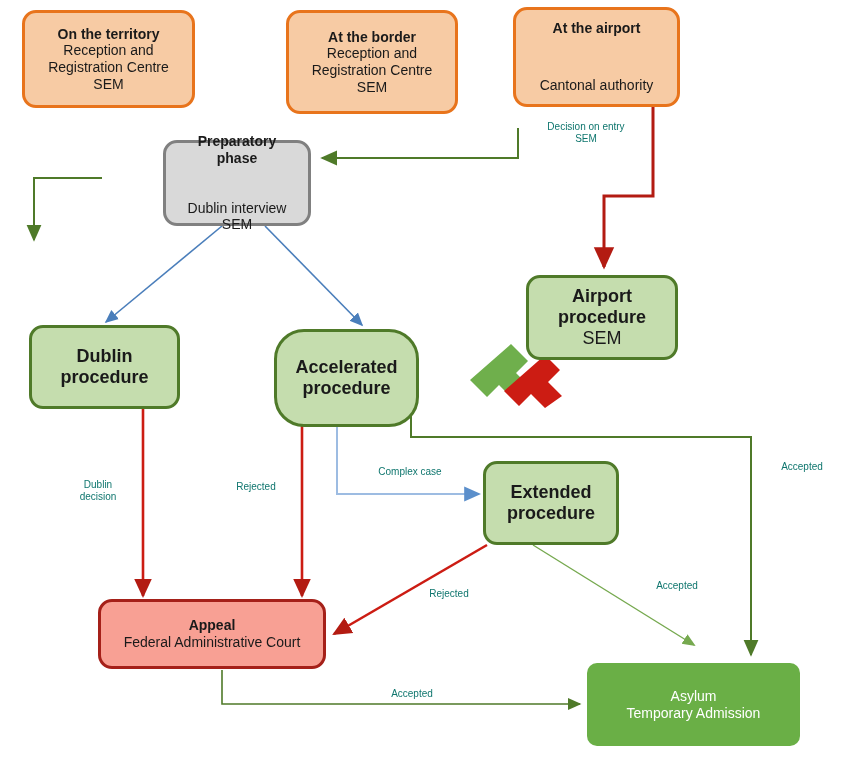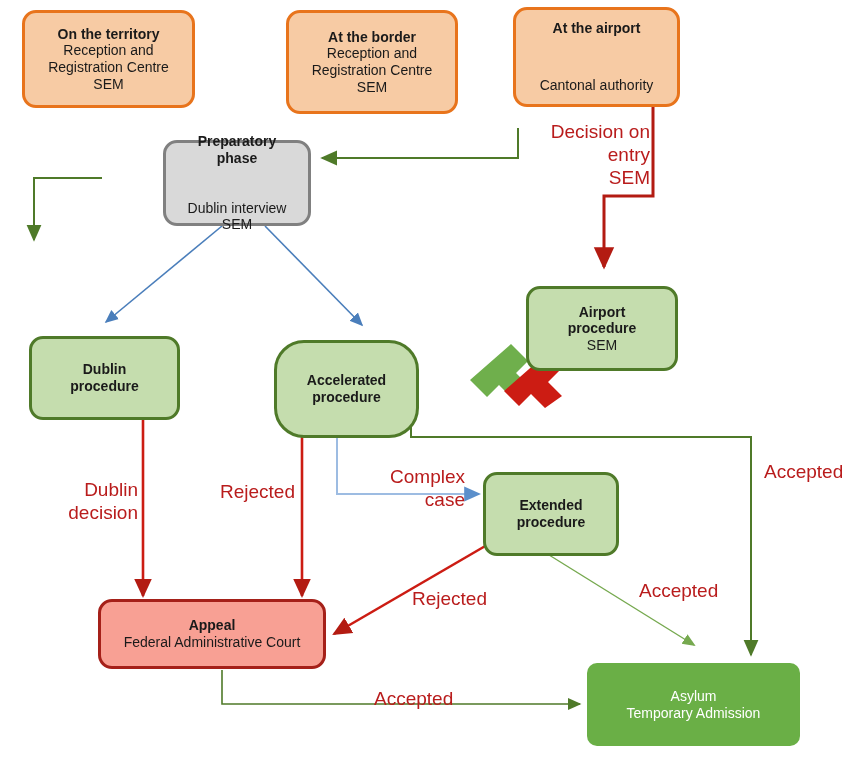--- a/index.html
+++ b/index.html
@@ -55,44 +55,43 @@
     border: 3px solid #808080;
     border-radius: 14px;
     color: #1a1a1a;
     font-size: 14px;
   }
   .n-proc {
     background: #C5DDAE;
     border: 3px solid #4F7A29;
     border-radius: 14px;
     color: #1a1a1a;
-    font-size: 14px;
-    margin-top: 11px;
+    font-size: 18px;
   }
   .n-appeal {
     background: #F8A094;
     border: 3px solid #A52019;
     border-radius: 14px;
     color: #1a1a1a;
     font-size: 14px;
   }
   .n-final {
     background: #6AAF46;
     border: none;
     border-radius: 10px;
     color: #ffffff;
     font-size: 14px;
   }
   
   .edge-label {
     position: absolute;
-    font-size: 19px;
-    color: #b91c1c;
+    font-size: 10px;
+    color: #0f766e;
     line-height: 1.2;
-    text-align: right;
+    text-align: center;
     white-space: pre-line;
     pointer-events: none;
   }
 </style>
 </head>
 <body>
 
 <div id="canvas">
 
   <svg id="edges" viewBox="0 0 842 761" width="842" height="761" xmlns="http://www.w3.org/2000/svg">

